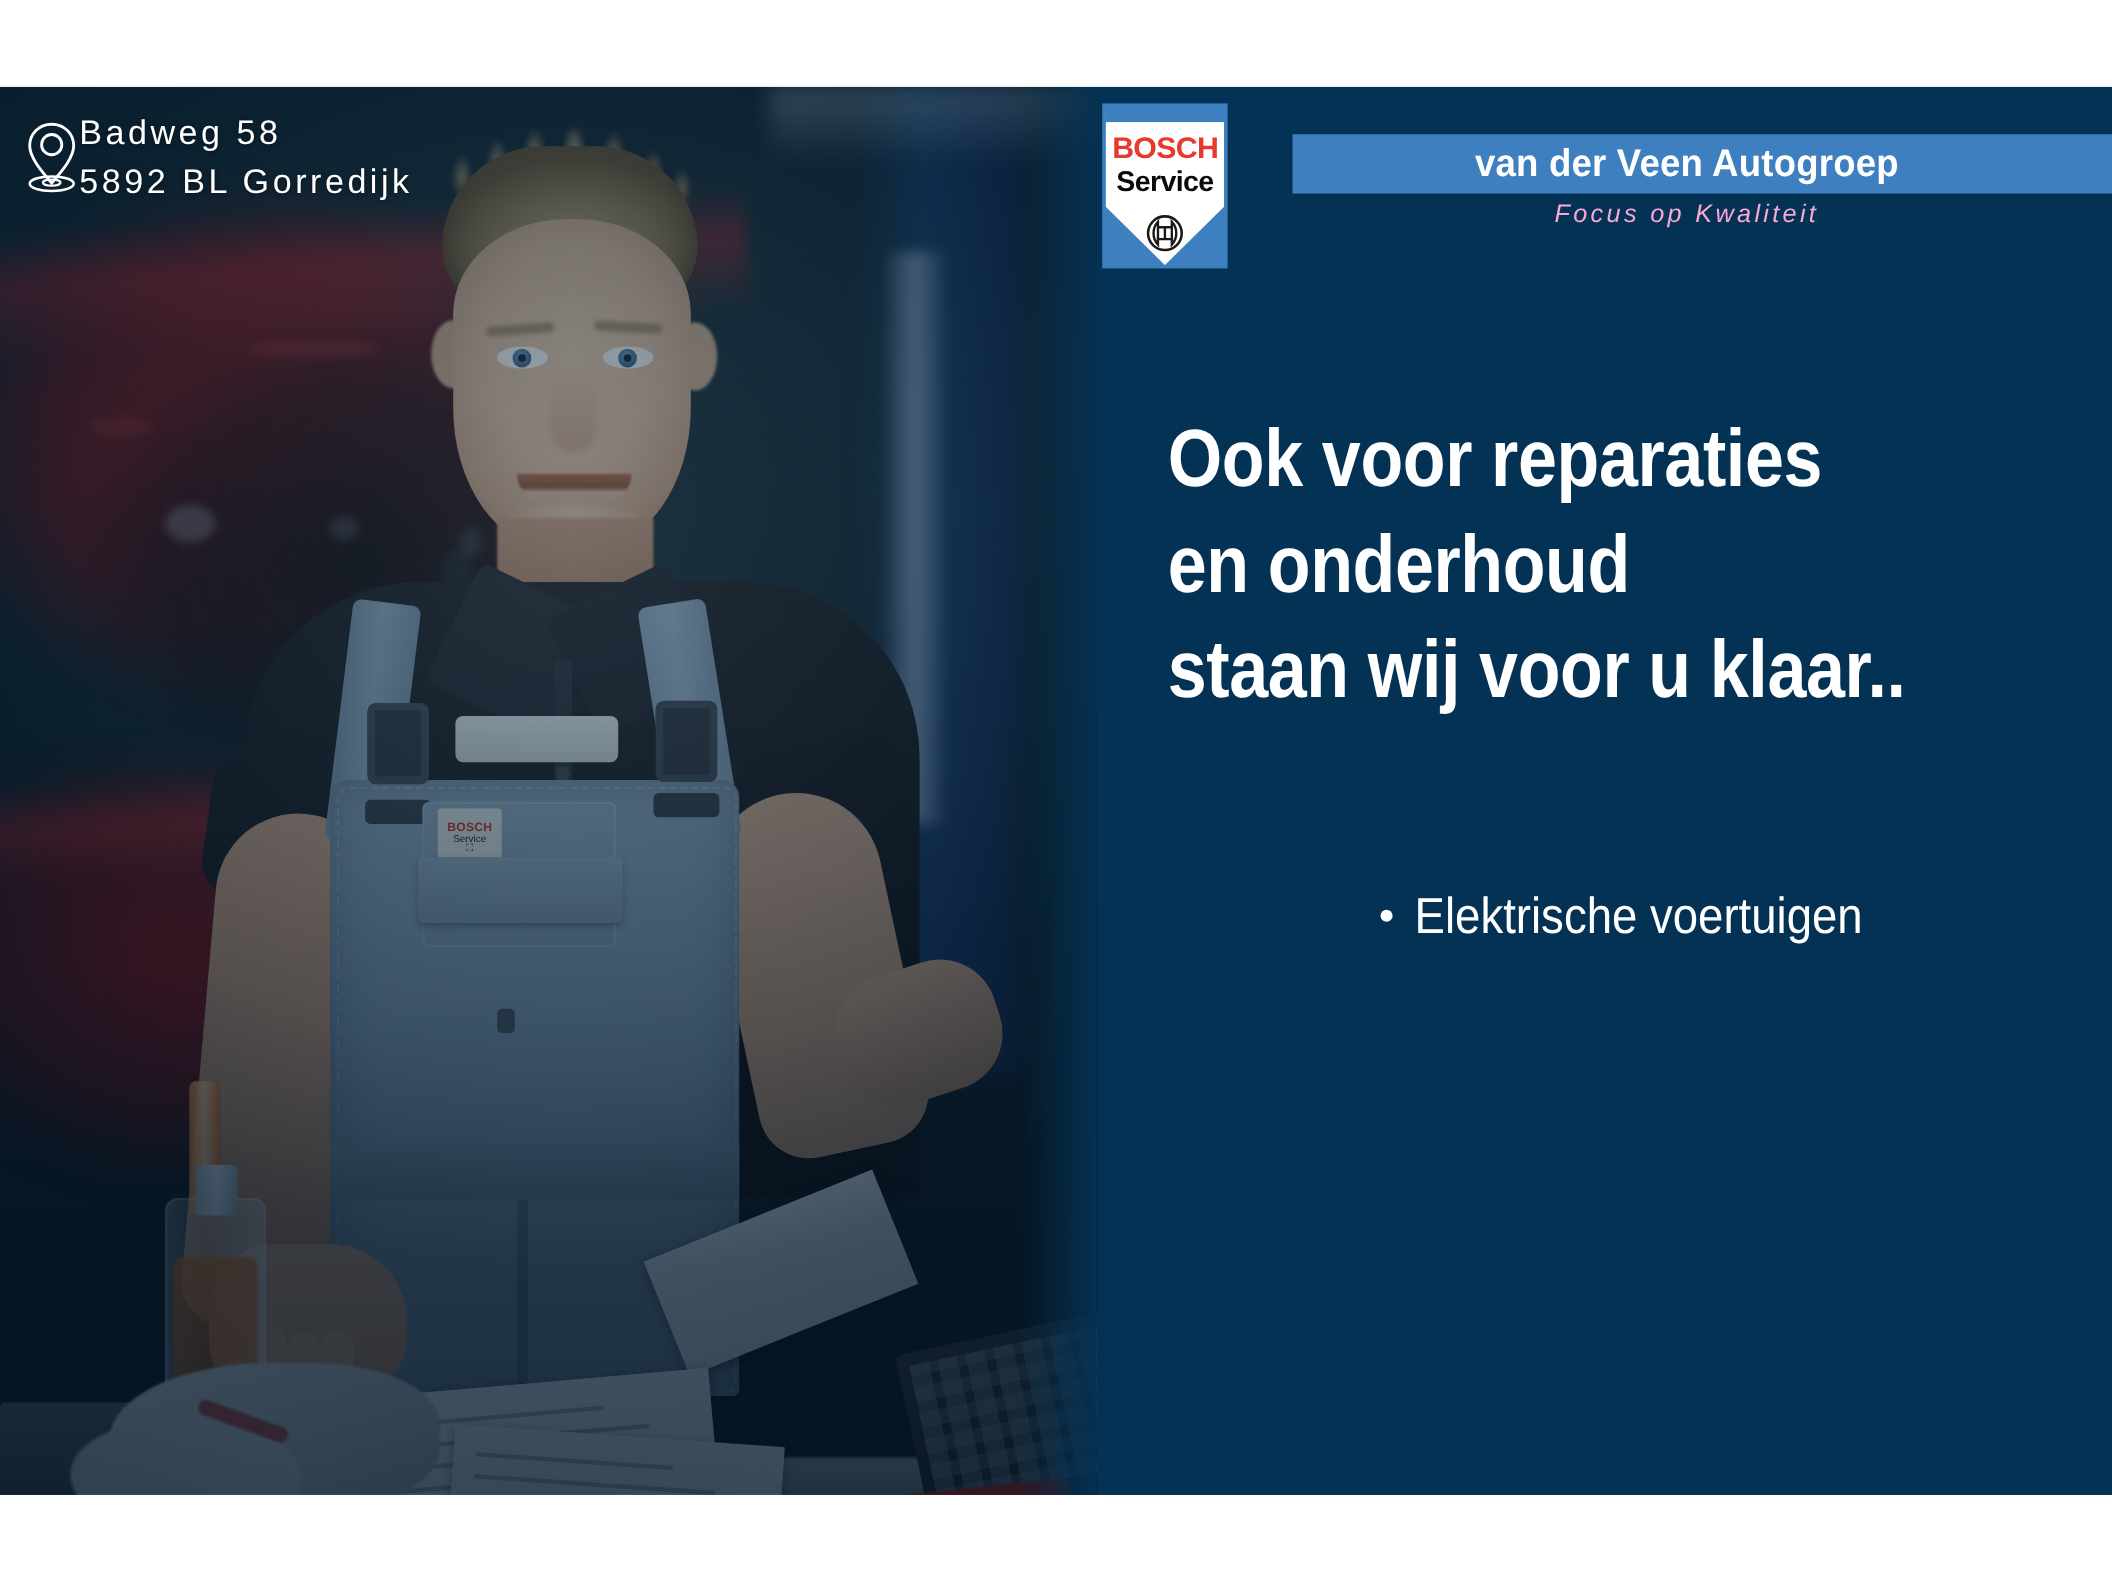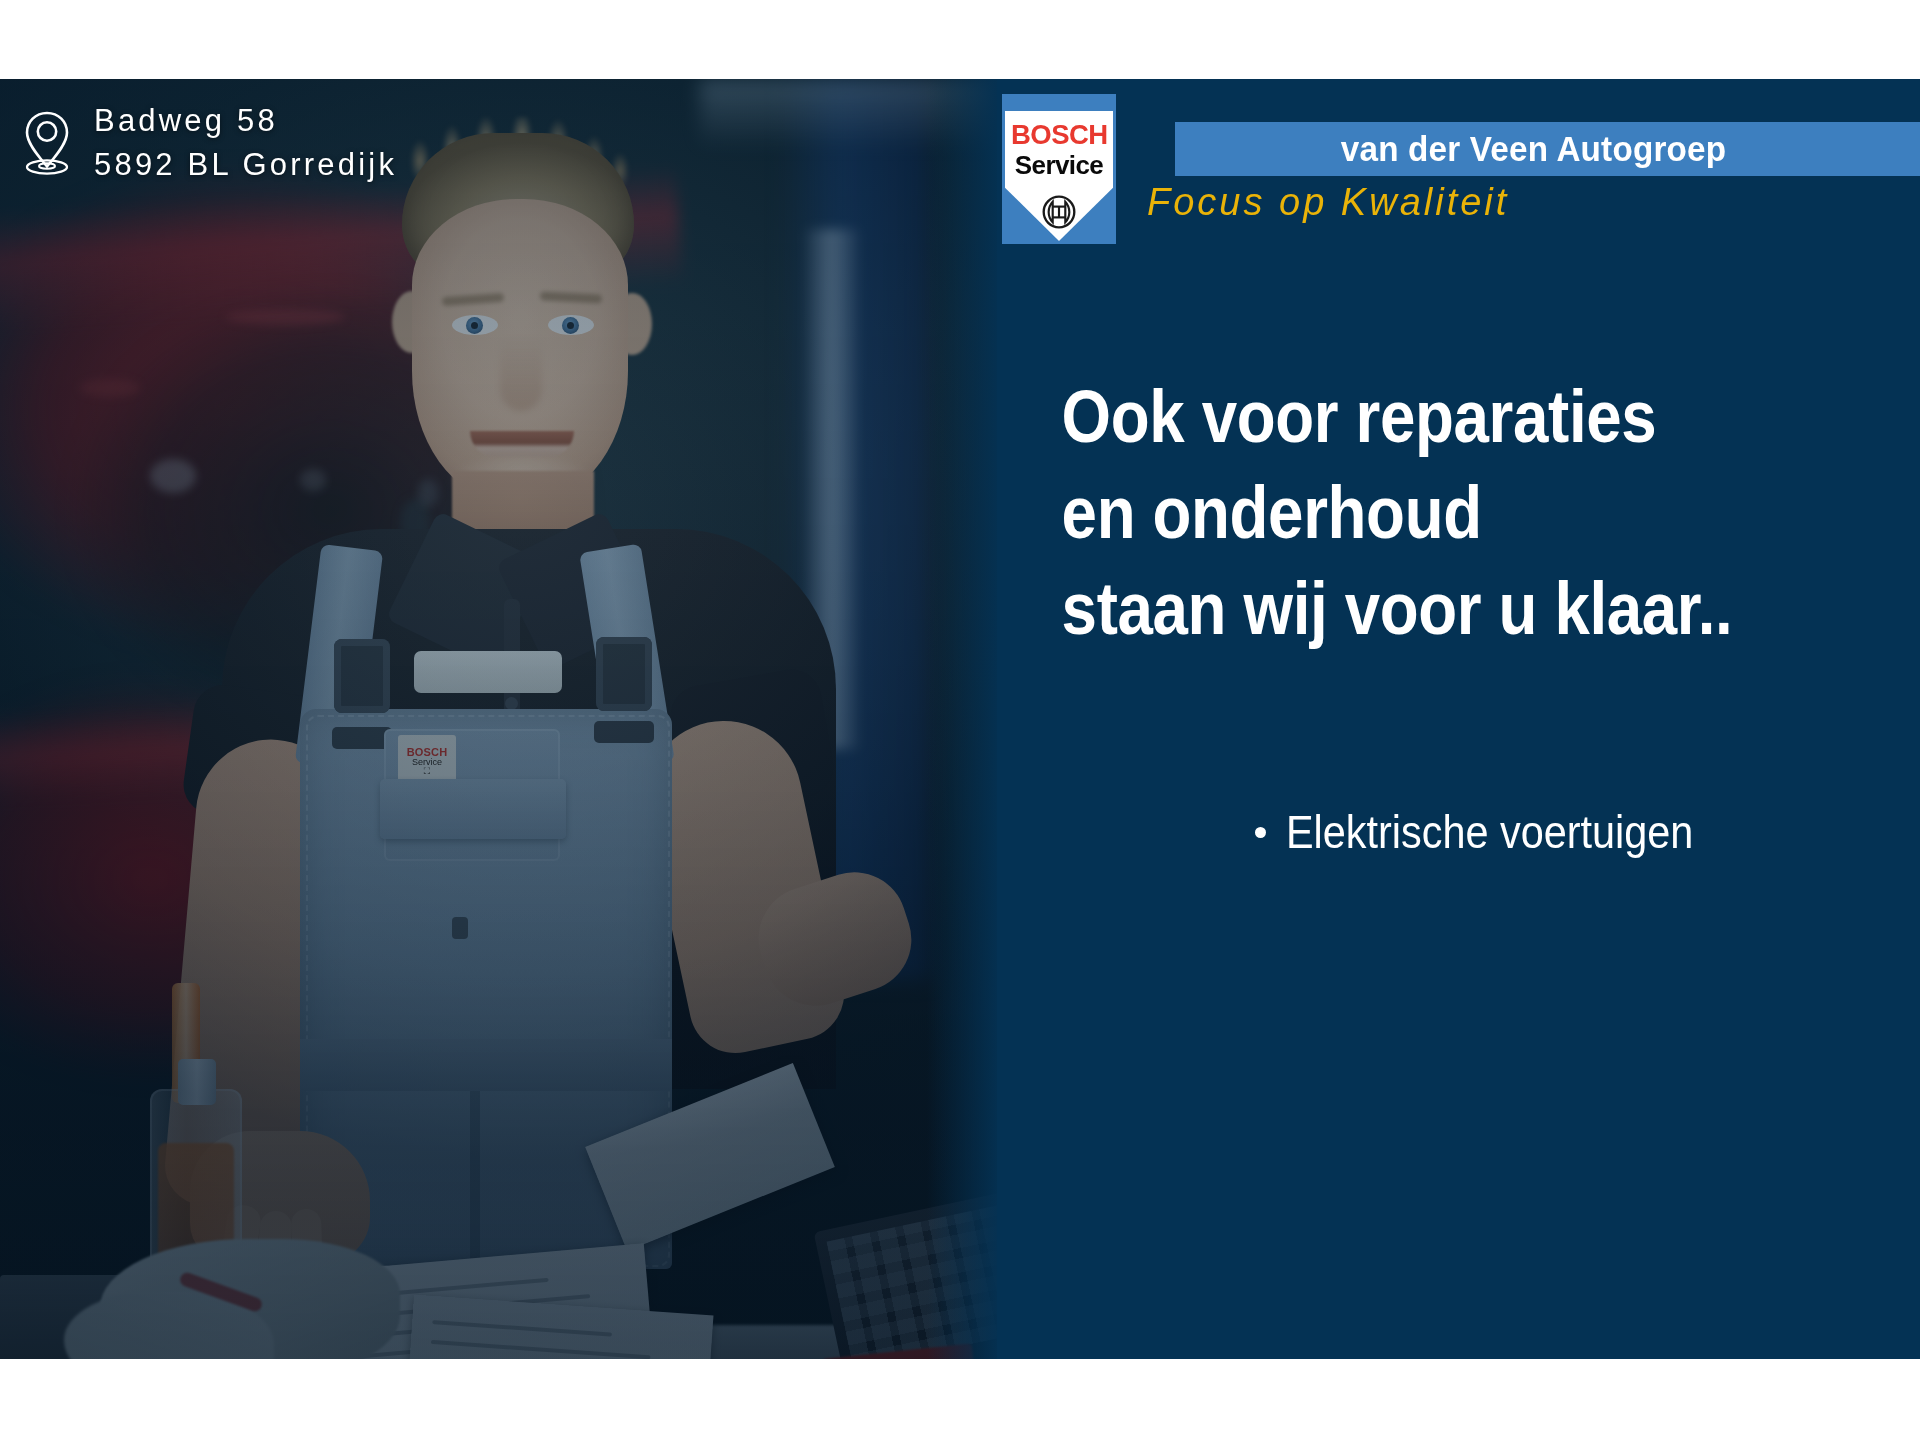--- a/index.html
+++ b/index.html
@@ -232,38 +232,38 @@
   
   .grade{position:absolute;left:0;top:0;width:997px;height:1280px;
     background:linear-gradient(180deg,rgba(18,52,84,.34) 0%,rgba(12,44,74,.40) 55%,rgba(8,34,58,.52) 100%);
     mix-blend-mode:multiply;}
   .grade2{position:absolute;left:0;top:0;width:997px;height:1280px;
     background:radial-gradient(ellipse 760px 660px at 520px 420px, rgba(140,180,200,.12) 0%, rgba(6,28,48,.30) 72%, rgba(4,22,40,.52) 100%);}
   .edge-fade{position:absolute;right:0;top:0;width:70px;height:1280px;
     background:linear-gradient(90deg,rgba(4,50,84,0),rgba(4,50,84,.92));}
 
   
-  .addr{position:absolute;left:22px;top:20px;display:flex;align-items:center;gap:22px;}
+  .addr{position:absolute;left:22px;top:20px;display:flex;align-items:center;}
   .pin{width:50px;height:66px;flex:0 0 auto;}
   .addr-lines{color:#fff;font-size:31px;line-height:1.42;letter-spacing:3.2px;
     text-shadow:0 1px 5px rgba(0,0,0,.55);white-space:nowrap;}
 
   
   .panel{position:absolute;left:997px;top:0;width:923px;height:1280px;background:#043254;}
 
   
   .brandrow{position:absolute;left:0;top:0;width:923px;height:180px;}
   .blueband{position:absolute;left:178px;top:43px;width:745px;height:54px;background:#3d7fbf;}
   .brandname{position:absolute;left:150px;top:40px;width:773px;height:60px;
     display:flex;align-items:center;justify-content:center;
     color:#ffffff;font-size:35px;font-weight:700;letter-spacing:.2px;
     font-family:"Liberation Sans", sans-serif;
     transform:scaleX(.95);transform-origin:center;}
   .tagline{position:absolute;left:150px;top:102px;width:773px;
-    text-align:left;color:#eab308;font-size:38px;font-style:italic;letter-spacing:3px;}
+    text-align:center;color:#f9a8d4;font-size:23px;font-style:italic;letter-spacing:3px;}
 
   
   .bosch{position:absolute;left:5px;top:15px;width:114px;height:150px;background:#3d7fbf;}
   .bosch-shield{position:absolute;left:3px;top:3px;width:108px;height:144px;
     background:#ffffff;
     clip-path:polygon(0% 0%,100% 0%,100% 63%,50% 100%,0% 63%);}
   .bosch-top{position:absolute;left:3px;top:3px;width:108px;height:14px;background:#3d7fbf;}
   .bosch-txt{position:absolute;left:3px;top:17px;width:108px;height:78px;
     display:flex;flex-direction:column;align-items:center;justify-content:center;line-height:1;}
   .bosch-txt .b1{color:#e8392f;font-weight:700;font-size:27px;letter-spacing:-.6px;

